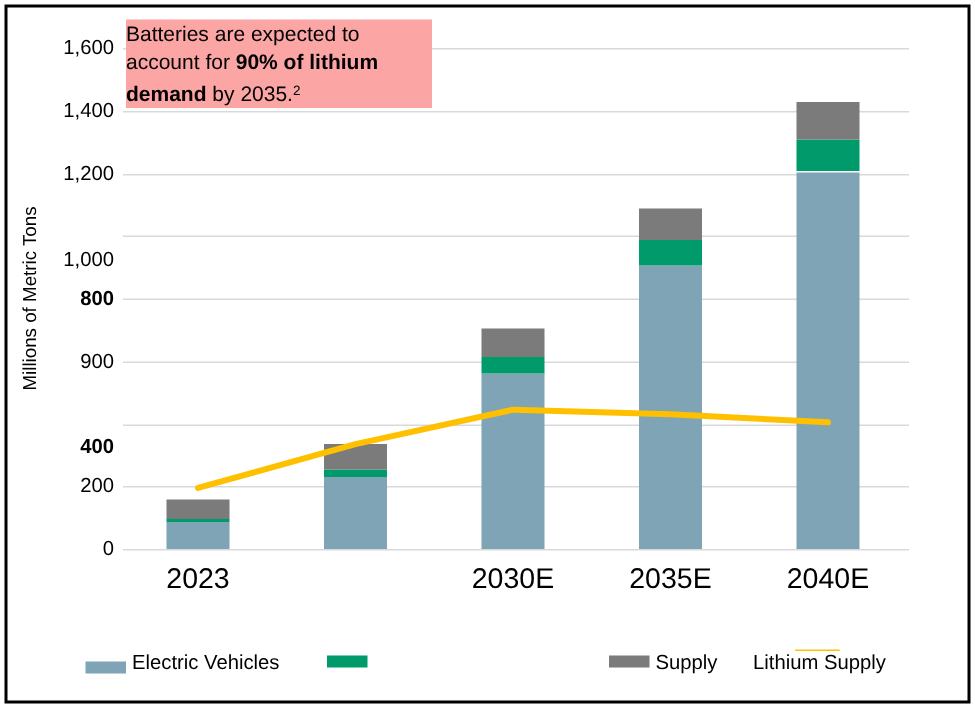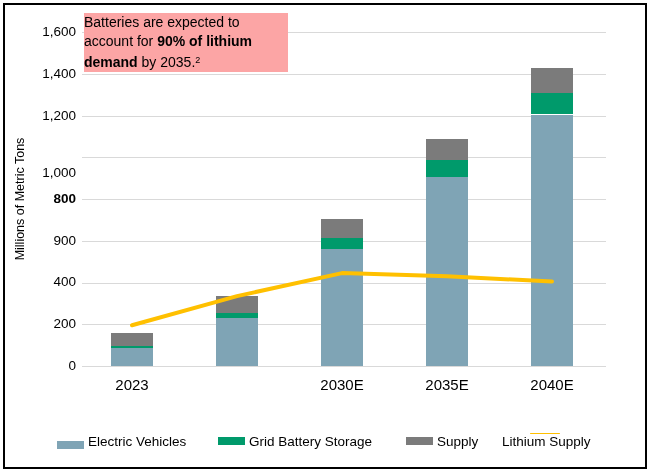--- a/index.html
+++ b/index.html
@@ -4,21 +4,21 @@
 <style>
   html,body{margin:0;padding:0;background:#fff;}
   *{box-sizing:border-box;}
   body{font-family:"Liberation Sans","DejaVu Sans",sans-serif;color:#000;}
   .frame{position:relative;width:650px;height:472px;background:#fff;overflow:hidden;}
   .border-box{position:absolute;left:3px;top:3px;right:3px;bottom:3px;border:2px solid #000;pointer-events:none;z-index:10;}
   .plot{position:absolute;left:0;top:0;width:650px;height:472px;}
   .gridline{position:absolute;height:1px;background:#d9d9d9;z-index:1;}
   .ytick{position:absolute;width:50px;text-align:right;font-size:13.5px;line-height:14px;z-index:2;}
   .bar-seg{position:absolute;z-index:2;}
-  .xlabel{position:absolute;text-align:center;font-size:15px;z-index:2;}
+  .xlabel{position:absolute;text-align:center;font-size:19px;z-index:2;}
   .line-svg{position:absolute;left:0;top:0;z-index:3;}
   .annotation{position:absolute;left:84px;top:13px;width:204px;background:#fca5a5;font-size:14px;line-height:19px;z-index:5;}
   .annotation b{font-weight:bold;}
   .annotation sup{font-size:9px;vertical-align:4px;}
   .ytitle{position:absolute;left:20px;top:199px;transform:translate(-50%,-50%) rotate(-90deg);white-space:nowrap;font-size:12.5px;z-index:2;}
   .legend{position:absolute;left:0;top:433px;width:650px;height:18px;z-index:4;}
   .legend-item{position:absolute;display:flex;align-items:center;font-size:13.5px;height:16px;}
   .swatch-rect{display:inline-block;width:27px;height:8px;margin-right:4px;}
   .swatch-line{display:inline-block;width:30px;height:4px;border-radius:2px;margin-right:2px;}
 </style>
@@ -27,21 +27,21 @@
 
 <div class="frame">
   <div class="border-box"></div>
 
   <div class="plot" id="plot">
       <div class="gridline" style="left: 82px; width: 524px; top: 366px; background: rgb(217, 217, 217);"></div>
       <div class="ytick" style="left: 26px; top: 359px;">0</div>
       <div class="gridline" style="left: 82px; width: 524px; top: 324.3px; background: rgb(217, 217, 217);"></div>
       <div class="ytick" style="left: 26px; top: 317.3px;">200</div>
       <div class="gridline" style="left: 82px; width: 524px; top: 282.5px; background: rgb(217, 217, 217);"></div>
-      <div class="ytick" style="left: 26px; top: 275px;">400</div>
+      <div class="ytick" style="left: 26px; top: 291px; font-weight: bold;">400</div>
       <div class="gridline" style="left: 82px; width: 524px; top: 240.8px; background: rgb(217, 217, 217);"></div>
       <div class="ytick" style="left: 26px; top: 233.8px;">900</div>
       <div class="gridline" style="left: 82px; width: 524px; top: 199px; background: rgb(217, 217, 217);"></div>
       <div class="ytick" style="left: 26px; top: 192px; font-weight: bold;">800</div>
       <div class="gridline" style="left: 82px; width: 524px; top: 157.3px; background: rgb(217, 217, 217);"></div>
       <div class="ytick" style="left: 26px; top: 150.3px; margin-top: 16px;">1,000</div>
       <div class="gridline" style="left: 82px; width: 524px; top: 115.5px; background: rgb(217, 217, 217);"></div>
       <div class="ytick" style="left: 26px; top: 108.5px;">1,200</div>
       <div class="gridline" style="left: 82px; width: 524px; top: 73.8px; background: rgb(217, 217, 217);"></div>
       <div class="ytick" style="left: 26px; top: 66.8px;">1,400</div>
@@ -76,21 +76,20 @@
 
   <div class="annotation"><span>Batteries are expected to account for </span><b>90% of lithium demand</b><span> by 2035.</span><sup>2</sup></div>
 
   <div class="legend" id="legend">
       <div class="legend-item" style="left: 57px; align-items: flex-end;">
         <span class="swatch-rect" style="background: rgb(127, 164, 181);"></span>
         <span>Electric Vehicles</span>
       </div>
       <div class="legend-item" style="left: 218px;">
         <span class="swatch-rect" style="background: rgb(0, 154, 107);"></span>
-        <span>Grid Battery Storage</span>
       </div>
       <div class="legend-item" style="left: 406px;">
         <span class="swatch-rect" style="background: rgb(123, 123, 123);"></span>
         <span>Supply</span>
       </div>
       <div class="legend-item" style="left: 502px; flex-direction: column;">
         <span class="swatch-line" style="background: rgb(255, 192, 0);"></span>
         <span>Lithium Supply</span>
       </div>
     </div>

